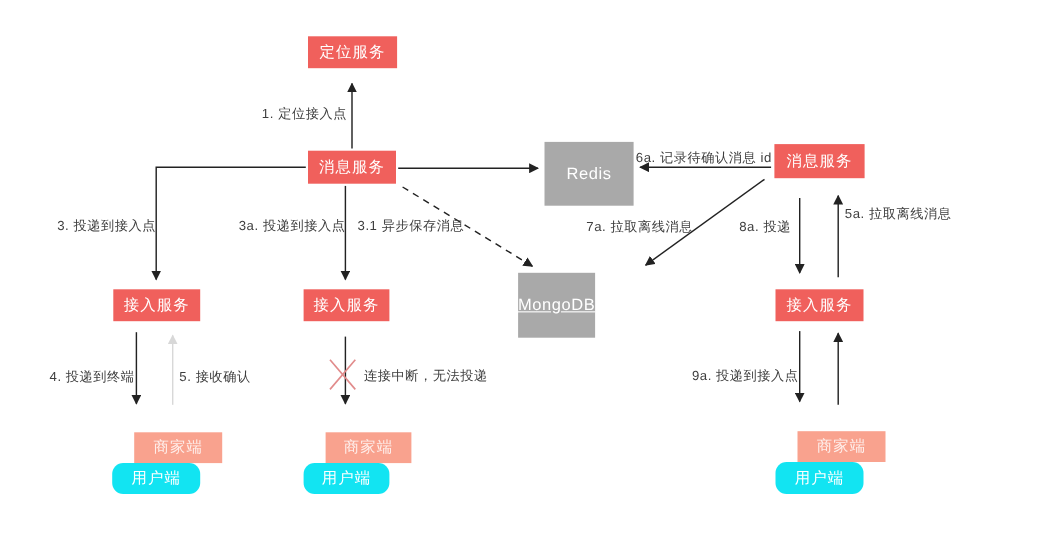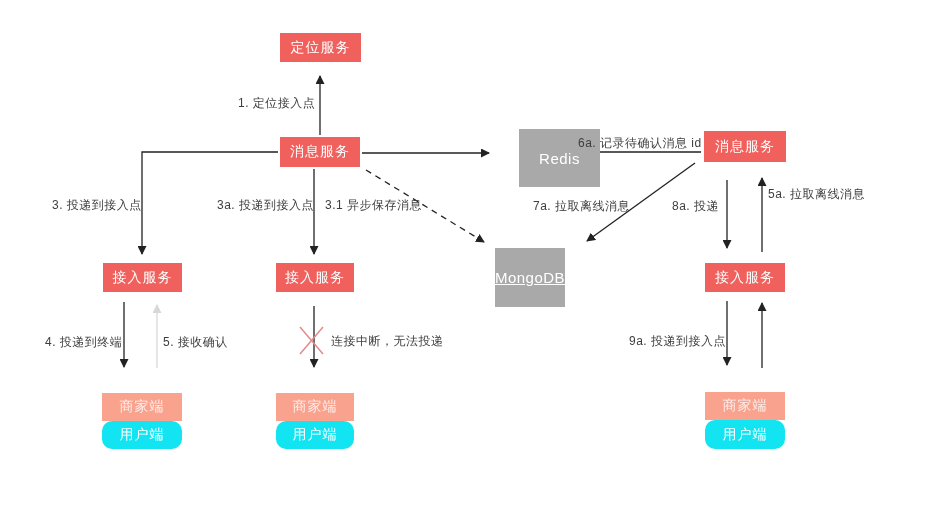--- a/index.html
+++ b/index.html
@@ -30,22 +30,22 @@
   }
   .node {
     position:absolute;
     display:flex; align-items:center; justify-content:center;
     color: var(--box-text);
     font-size:14px;
     letter-spacing:1px;
     white-space:nowrap;
   }
   .node.red   { background: var(--red); }
-  .node.gray  { background: var(--gray); font-size:15px; letter-spacing:0.5px;margin-left:24px; }
-  .node.salmon{ background: var(--salmon); color: rgba(255,255,255,0.82); }
+  .node.gray  { background: var(--gray); font-size:15px; letter-spacing:0.5px; }
+  .node.salmon{ background: var(--salmon); color: rgba(255,255,255,0.82); margin-left: 20px; }
   .node.cyan  { background: var(--cyan); border-radius: 10px; }
   .edge-label {
     position:absolute;
     font-size:12px;
     color: var(--label);
     white-space:nowrap;
     letter-spacing:0.5px;
   }
   .wires line, .wires polyline { stroke: var(--line); stroke-width:1.3; fill:none; }
   .wires .dashed { stroke-dasharray: 6 5; }

